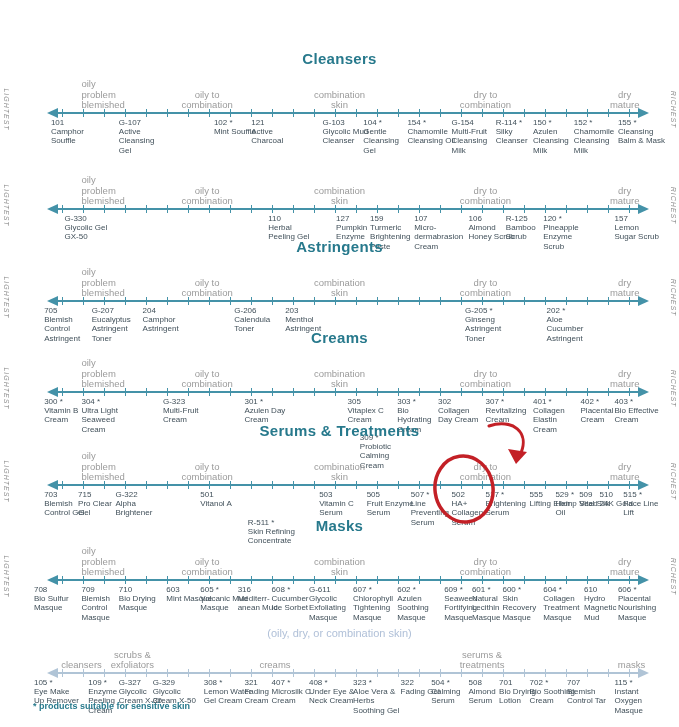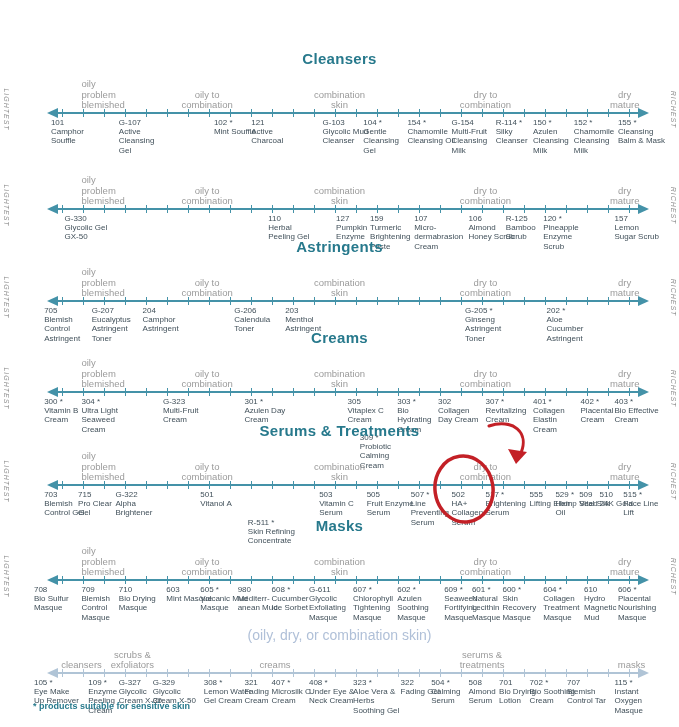--- a/index.html
+++ b/index.html
@@ -5,21 +5,21 @@
   html,body{margin:0;padding:0;background:#fff;}
   #page{position:relative;width:679px;height:727px;background:#fff;overflow:hidden;
         font-family:"Liberation Sans",sans-serif;}
   #page-title{position:absolute;top:6px;left:0;width:100%;text-align:center;
         font-size:26px;font-weight:bold;color:var(--navy);letter-spacing:.3px;}
   .section{position:absolute;left:0;width:100%;height:92px;}
   .sec-header{position:absolute;top:0;left:0;width:100%;text-align:center;
         font-weight:bold;font-size:15px;color:var(--teal);letter-spacing:.3px;}
   .section.light .sec-header{color:var(--lblue);font-size:15.5px;}
   .sec-sub{position:absolute;top:17px;left:0;width:100%;text-align:center;
-        font-size:14px;color:var(--lblue2);}
+        font-size:11px;color:var(--lblue2);}
   .skin-label{position:absolute;bottom:32px;font-size:9.5px;color:var(--gray);
         line-height:1.08;white-space:nowrap;}
   .skin-label.c{transform:translateX(-50%);text-align:center;}
   .axis-line{position:absolute;top:62px;left:7.3%;right:4.8%;height:2px;
         color:var(--tealline);background:currentColor;}
   .section.light .axis-line{color:var(--lblueline);}
   .ticks{position:absolute;left:12px;right:12px;top:-3px;height:8px;
         background:repeating-linear-gradient(90deg,currentColor 0 1px,transparent 1px 21px);}
   .arrow-l{position:absolute;left:-3px;top:-4px;width:0;height:0;
         border-top:5px solid transparent;border-bottom:5px solid transparent;
@@ -462,21 +462,21 @@
         </div>
         <div class="product" style="left: 24.5%;">
           <div class="code">603</div>
           <div class="pname">Mint Masque</div>
         </div>
         <div class="product" style="left: 29.5%;">
           <div class="code">605 *</div>
           <div class="pname">Volcanic Mud Masque</div>
         </div>
         <div class="product" style="left: 35%;">
-          <div class="code">980</div>
+          <div class="code">316</div>
           <div class="pname">Mediterr- anean Mud</div>
         </div>
         <div class="product" style="left: 40%;">
           <div class="code">608 *</div>
           <div class="pname">Cucumber Ice Sorbet</div>
         </div>
         <div class="product" style="left: 45.5%;">
           <div class="code">G-611</div>
           <div class="pname">Glycolic Exfoliating Masque</div>
         </div>

